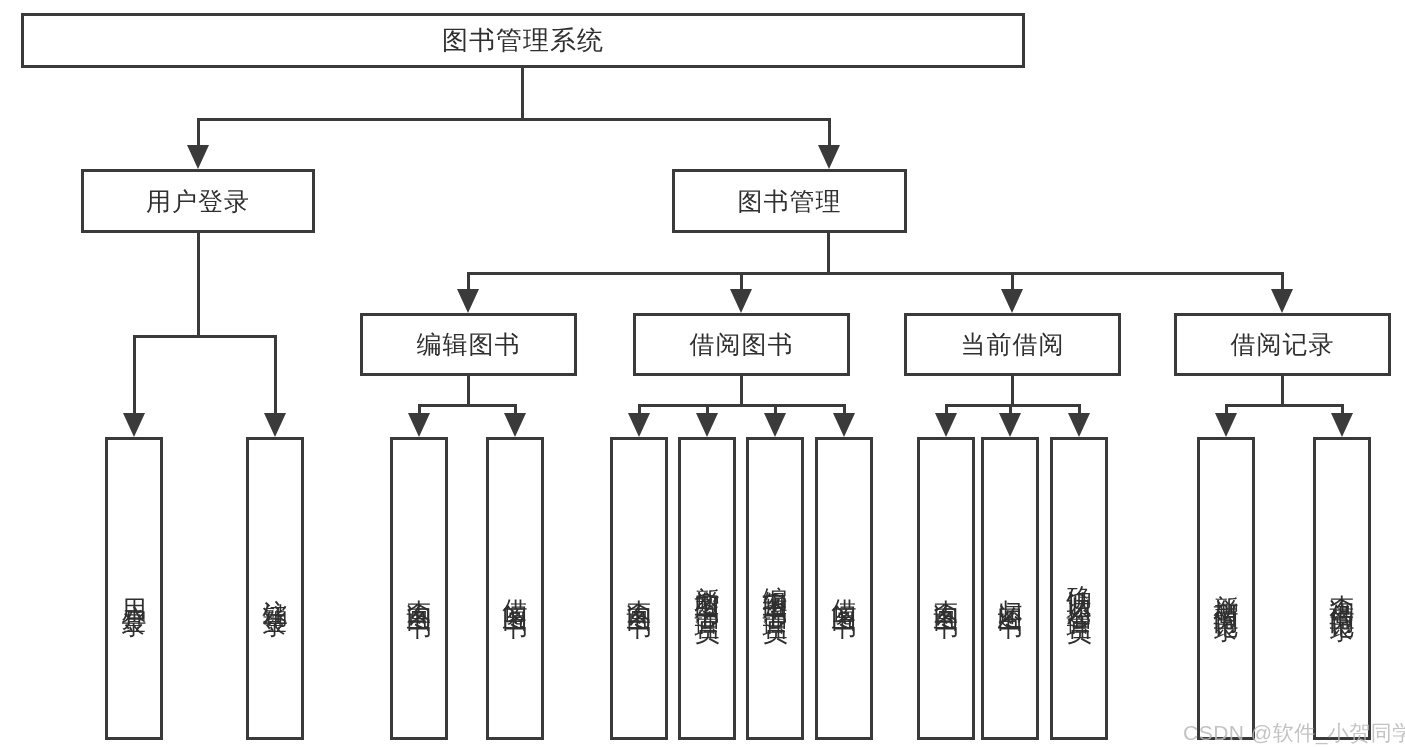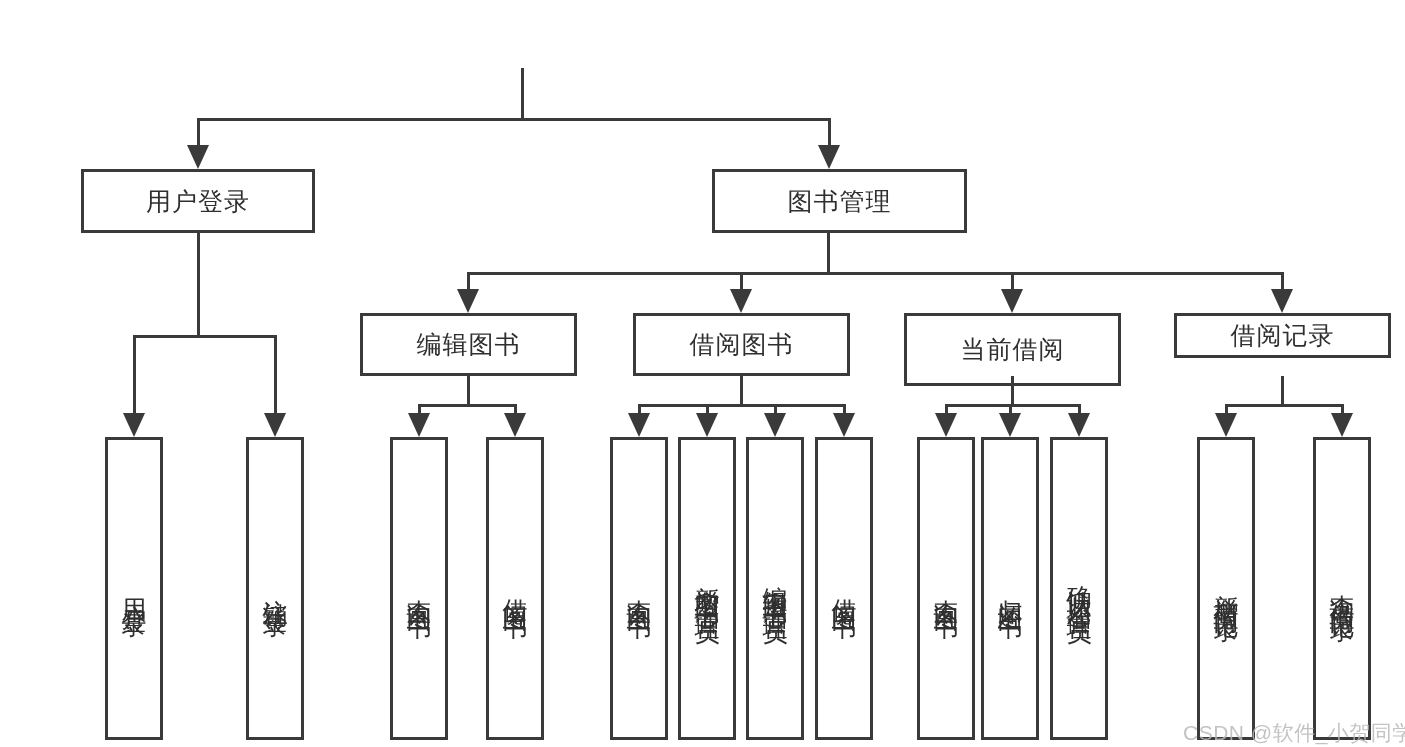--- a/index.html
+++ b/index.html
@@ -58,30 +58,31 @@
     letter-spacing:.5px;
     white-space:nowrap;
     z-index:5;
   }
 </style>
 </head>
 <body>
 
 <div class="canvas">
 
+  <div class="box root" style="left:21px;top:13px;width:1004px;height:55px;">图书管理系统</div>
 
   <div class="vline" style="left:521px;top:68px;height:51px;"></div>
   <div class="hline" style="left:197px;top:118px;width:634px;"></div>
   <div class="vline" style="left:197px;top:118px;height:29px;"></div>
   <div class="arrow" style="left:187px;top:145px;"></div>
   <div class="vline" style="left:828px;top:118px;height:29px;"></div>
   <div class="arrow" style="left:818px;top:145px;"></div>
 
   <div class="box" style="left:81px;top:169px;width:234px;height:64px;">用户登录</div>
-  <div class="box" style="left:712px;top:169px;width:255px;height:64px;">图书管理</div>
+  <div class="box" style="left:672px;top:169px;width:235px;height:64px;">图书管理</div>
 
   <div class="vline" style="left:197px;top:233px;height:103px;"></div>
   <div class="hline" style="left:133px;top:335px;width:144px;"></div>
   <div class="vline" style="left:133px;top:335px;height:79px;"></div>
   <div class="arrow" style="left:123px;top:413px;"></div>
   <div class="vline" style="left:274px;top:335px;height:79px;"></div>
   <div class="arrow" style="left:264px;top:413px;"></div>
 
   <div class="vline" style="left:827px;top:233px;height:40px;"></div>
   <div class="hline" style="left:467px;top:272px;width:817px;"></div>
@@ -89,22 +90,22 @@
   <div class="arrow" style="left:457px;top:289px;"></div>
   <div class="vline" style="left:740px;top:272px;height:19px;"></div>
   <div class="arrow" style="left:730px;top:289px;"></div>
   <div class="vline" style="left:1011px;top:272px;height:19px;"></div>
   <div class="arrow" style="left:1001px;top:289px;"></div>
   <div class="vline" style="left:1281px;top:272px;height:19px;"></div>
   <div class="arrow" style="left:1271px;top:289px;"></div>
 
   <div class="box" style="left:360px;top:313px;width:217px;height:63px;">编辑图书</div>
   <div class="box" style="left:633px;top:313px;width:217px;height:63px;">借阅图书</div>
-  <div class="box" style="left:904px;top:313px;width:217px;height:73px;">当前借阅</div>
-  <div class="box" style="left:1174px;top:313px;width:217px;height:45px;">借阅记录</div>
+  <div class="box" style="left:904px;top:313px;width:217px;height:63px;">当前借阅</div>
+  <div class="box" style="left:1174px;top:313px;width:217px;height:63px;">借阅记录</div>
 
   <div class="vline" style="left:467px;top:376px;height:29px;"></div>
   <div class="hline" style="left:418px;top:404px;width:98px;"></div>
   <div class="vline" style="left:418px;top:404px;height:11px;"></div>
   <div class="arrow" style="left:408px;top:413px;"></div>
   <div class="vline" style="left:514px;top:404px;height:11px;"></div>
   <div class="arrow" style="left:504px;top:413px;"></div>
 
   <div class="vline" style="left:740px;top:376px;height:29px;"></div>
   <div class="hline" style="left:638px;top:404px;width:207px;"></div>

